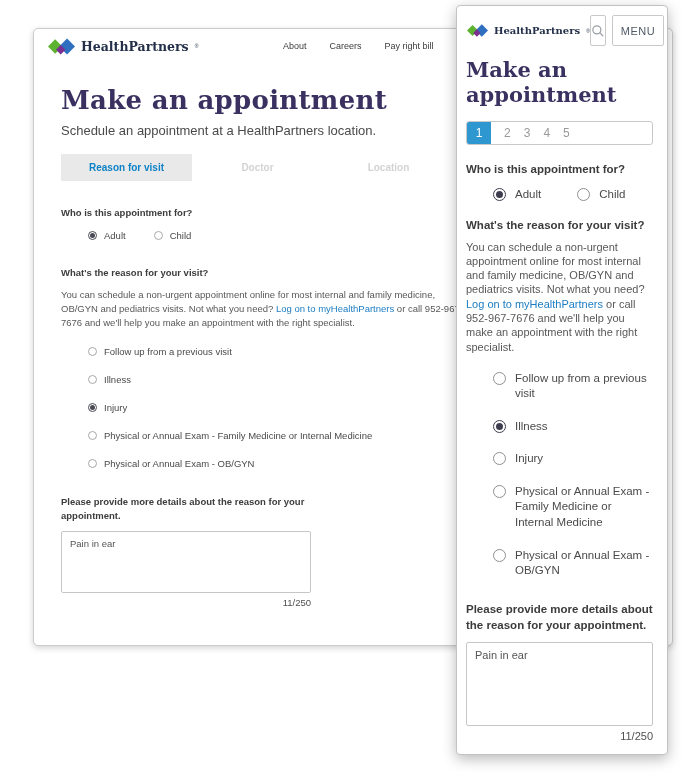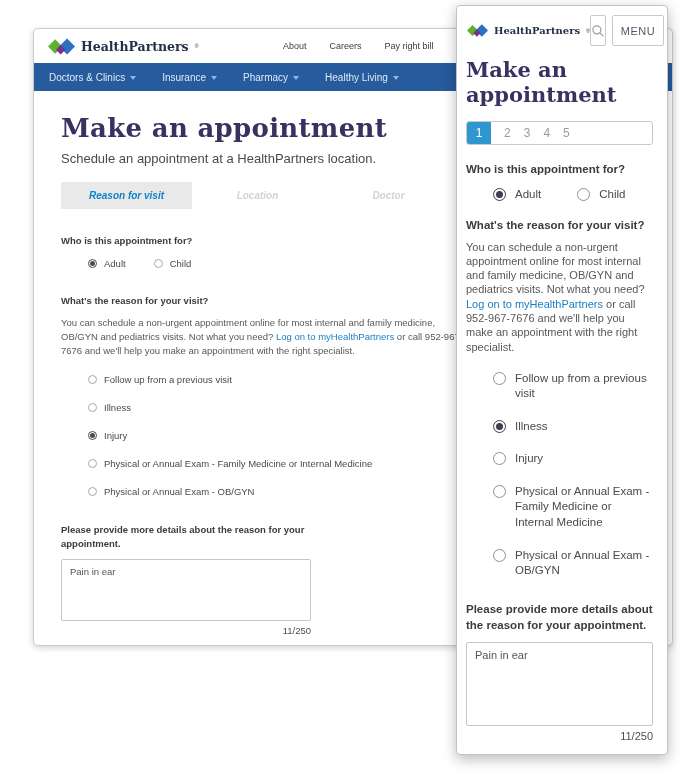--- a/index.html
+++ b/index.html
@@ -16,21 +16,21 @@
   .d-topnav { position:absolute; left:249px; top:0; height:34px; display:flex; align-items:center; gap:23px;
               font-size:9px; color:#3c3c3c; }
   .d-topnav span { cursor:pointer; }
   .d-navbar { height:28px; background:#265b9d; display:flex; align-items:center; padding-left:15px; gap:26px; }
   .d-navbar .nav-item { font-size:10px; color:#dfeaf7; display:flex; align-items:center; cursor:pointer; }
   .caret { width:0; height:0; border-left:3px solid transparent; border-right:3px solid transparent;
            border-top:4px solid #8fb7e2; display:inline-block; margin-left:5px; margin-top:2px; }
   .d-main { padding:22px 0 0 27px; }
   .d-heading { font-family:"DejaVu Serif", serif; font-weight:bold; font-size:26px; color:#3a3160; letter-spacing:.3px; }
   .d-subtitle { font-size:13px; color:#4a4a4a; margin-top:8px; }
-  .d-tabs { display:flex; margin-top:16px; height:27px; line-height:27px; font-size:10px; font-weight:bold;font-style:italic; }
+  .d-tabs { display:flex; margin-top:16px; height:27px; line-height:27px; font-size:10px; font-weight:bold; }
   .d-tab { width:131px; text-align:center; color:#d3d3d3; background:#fff; cursor:pointer; }
   .d-tab.active { background:#e9e9e9; color:#0f82c7; }
   .d-tab.partial { width:140px; text-align:left; padding-left:8px; }
   .q-label { font-size:9.5px; font-weight:bold; color:#3d3c3c; }
   .d-main .q-label { margin-top:26px; }
   .radio { display:flex; align-items:center; gap:7px; cursor:pointer;margin-left:27px; }
   .dot { border-radius:50%; border:1px solid #a9a9a9; background:#fff; flex:none;
          display:inline-flex; align-items:center; justify-content:center; }
   .checked .dot { border-color:#4a4a55; }
   .checked .dot::after { content:''; border-radius:50%; background:#4a4a55; display:block; }
@@ -100,47 +100,29 @@
       <span class="brand-text">HealthPartners</span>
         <span class="brand-mark">®</span>
     </div>
     <div class="d-topnav">
       <span>About</span>
       <span>Careers</span>
       <span>Pay right bill</span>
       <span>Contact</span>
     </div>
   </div>
-  <div class="d-navbar">
-    <span class="nav-item">
-        <span>Doctors &amp; Clinics</span>
-        <i class="caret"></i>
-      </span>
-    <span class="nav-item">
-        <span>Insurance</span>
-        <i class="caret"></i>
-      </span>
-    <span class="nav-item">
-        <span>Pharmacy</span>
-        <i class="caret"></i>
-      </span>
-    <span class="nav-item">
-        <span>Healthy Living</span>
-        <i class="caret"></i>
-      </span>
-  </div>
 
   <div class="d-main">
     <div class="d-heading">Make an appointment</div>
     <div class="d-subtitle">Schedule an appointment at a HealthPartners location.</div>
 
     <div class="d-tabs">
       <div class="d-tab active">Reason for visit</div>
+      <div class="d-tab">Doctor</div>
       <div class="d-tab">Location</div>
-      <div class="d-tab">Doctor</div>
       <div class="d-tab partial">Time</div>
     </div>
 
     <div class="q-label">Who is this appointment for?</div>
     <div class="d-who">
       <label class="radio d-radio checked">
           <span class="dot"></span>
           <span class="radio-label">Adult</span>
         </label>
       <label class="radio d-radio">

